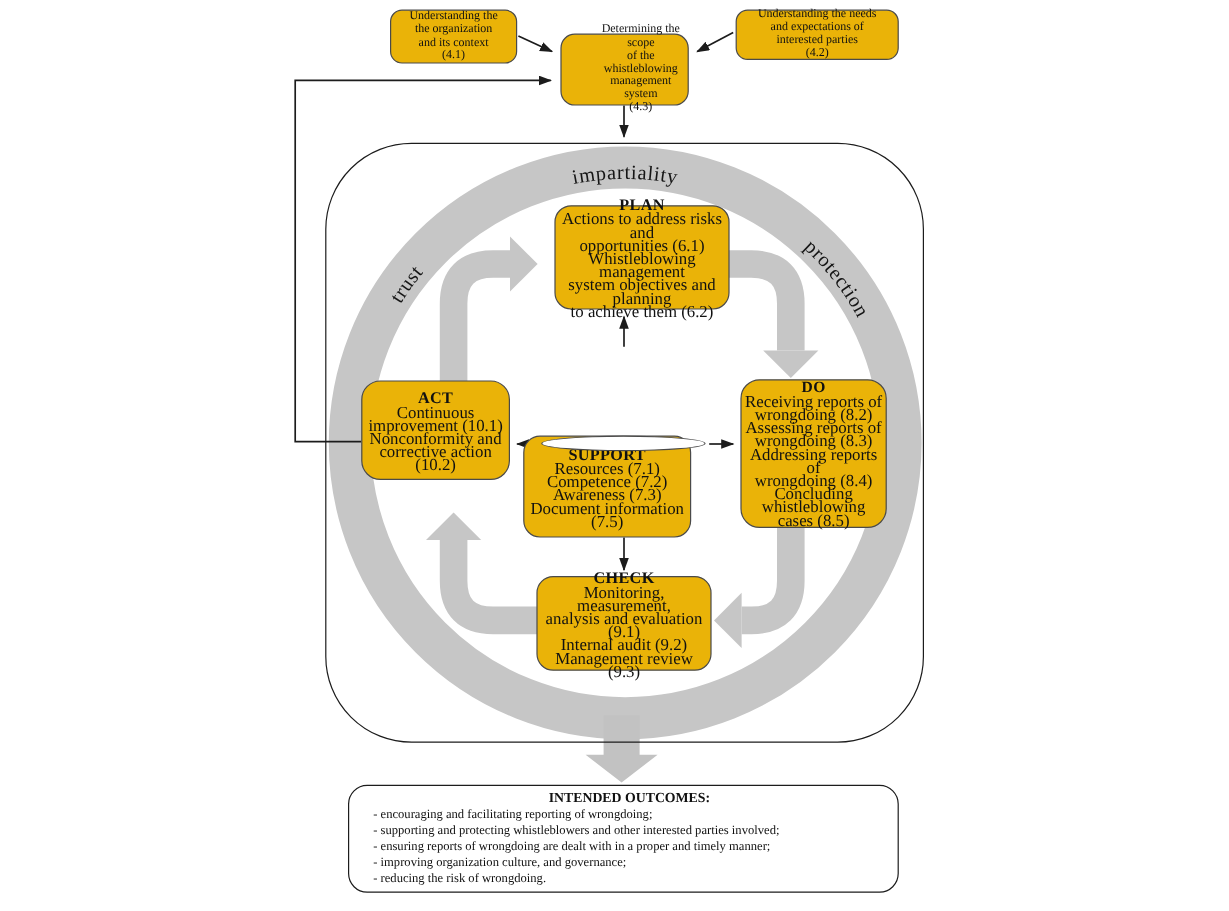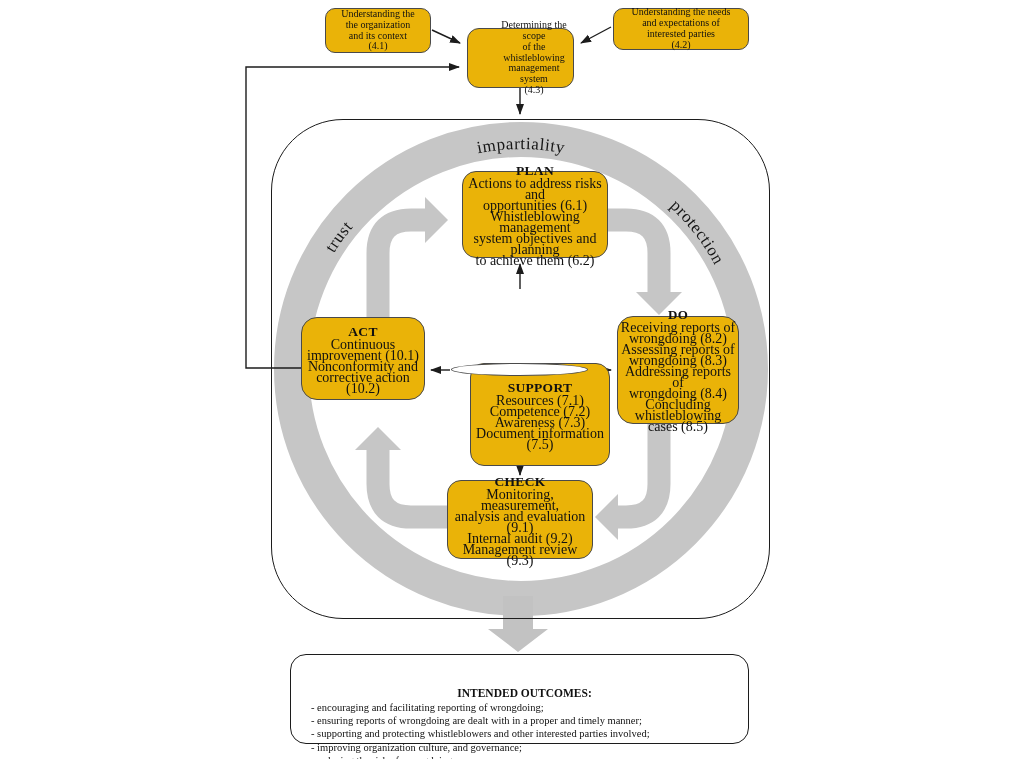--- a/index.html
+++ b/index.html
@@ -23,21 +23,21 @@
   }
   #junction-lens{
     position:absolute;left:451px;top:363px;width:137px;height:13px;box-sizing:border-box;
     background:#ffffff;border:1.2px solid #4a4a4a;border-radius:50%;z-index:4;
   }
   #outcomes-box{
     position:absolute;left:290px;top:654px;width:459px;height:90px;box-sizing:border-box;
     background:#fff;border:1.6px solid #1c1c1c;border-radius:16px;z-index:3;
     padding:4px 10px 0 20px;
   }
-  #outcomes-title{font-weight:bold;font-size:11.5px;text-align:center;margin-bottom:2px;margin-top:28px;}
+  #outcomes-title{font-weight:bold;font-size:11.5px;text-align:center;margin-bottom:2px;}
   .outcome-item{font-size:10.5px;line-height:13.2px;text-align:left;}
   .ring-word{font-size:17px;letter-spacing:.6px;fill:#151515;}
 </style>
 </head>
 <body>
 
 <div id="canvas">
 
   <svg id="diagram-svg" width="1024" height="759" viewBox="0 0 1024 759" xmlns="http://www.w3.org/2000/svg" xmlns:xlink="http://www.w3.org/1999/xlink">
     <defs>
@@ -110,38 +110,38 @@
   <div class="node" style="left:447px;top:171px;width:146px;height:87px;margin-left:15px;">
     <div class="node-title">PLAN</div>
     <div class="node-body">Actions to address risks and
 opportunities (6.1)
 Whistleblowing management
 system objectives and planning
 to achieve them (6.2)</div>
   </div>
 
 
-  <div class="node" style="left:470px;top:363px;width:140px;height:103px;">
+  <div class="node" style="left:436px;top:363px;width:140px;height:85px;">
     <div class="node-title">SUPPORT</div>
     <div class="node-body">Resources (7.1)
 Competence (7.2)
 Awareness (7.3)
 Document information (7.5)</div>
   </div>
   <div id="junction-lens"></div>
 
   <div class="node" style="left:301px;top:317px;width:124px;height:83px;border-radius:16px;">
     <div class="node-title">ACT</div>
     <div class="node-body">Continuous
 improvement (10.1)
 Nonconformity and
 corrective action (10.2)</div>
   </div>
 
-  <div class="node" style="left:617px;top:316px;width:122px;height:108px;border-radius:16px;">
+  <div class="node" style="left:617px;top:316px;width:122px;height:124px;border-radius:16px;">
     <div class="node-title" style="font-size:13px;line-height:14px;">DO</div>
     <div class="node-body" style="line-height:11px;">Receiving reports of
 wrongdoing (8.2)
 Assessing reports of
 wrongdoing (8.3)
 Addressing reports of
 wrongdoing (8.4)
 Concluding whistleblowing
 cases (8.5)</div>
   </div>
@@ -150,19 +150,19 @@
     <div class="node-title">CHECK</div>
     <div class="node-body">Monitoring, measurement,
 analysis and evaluation (9.1)
 Internal audit (9.2)
 Management review (9.3)</div>
   </div>
 
   <div id="outcomes-box">
     <div id="outcomes-title">INTENDED OUTCOMES:</div>
     <div class="outcome-item">- encouraging and facilitating reporting of wrongdoing;</div>
+    <div class="outcome-item">- supporting and protecting whistleblowers and other interested parties involved;</div>
     <div class="outcome-item">- ensuring reports of wrongdoing are dealt with in a proper and timely manner;</div>
-    <div class="outcome-item">- supporting and protecting whistleblowers and other interested parties involved;</div>
     <div class="outcome-item">- improving organization culture, and governance;</div>
     <div class="outcome-item">- reducing the risk of wrongdoing.</div>
   </div>
 
 </div>
 
 </body></html>

